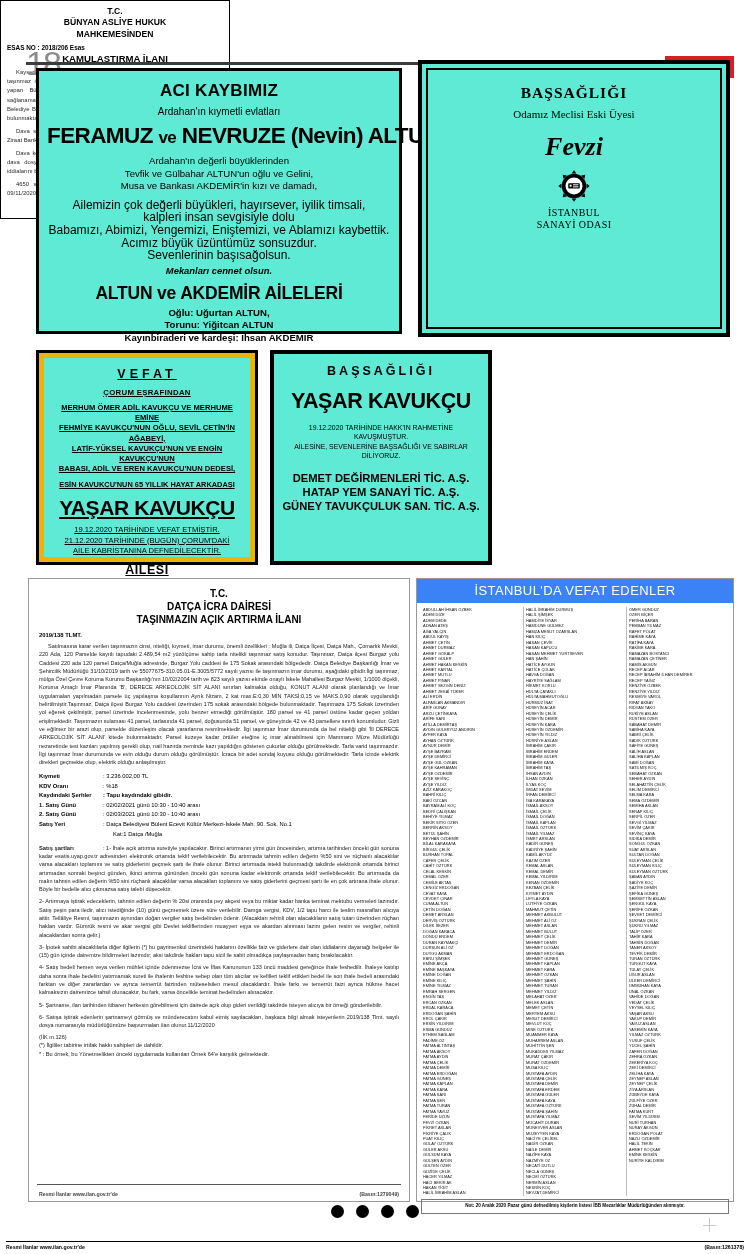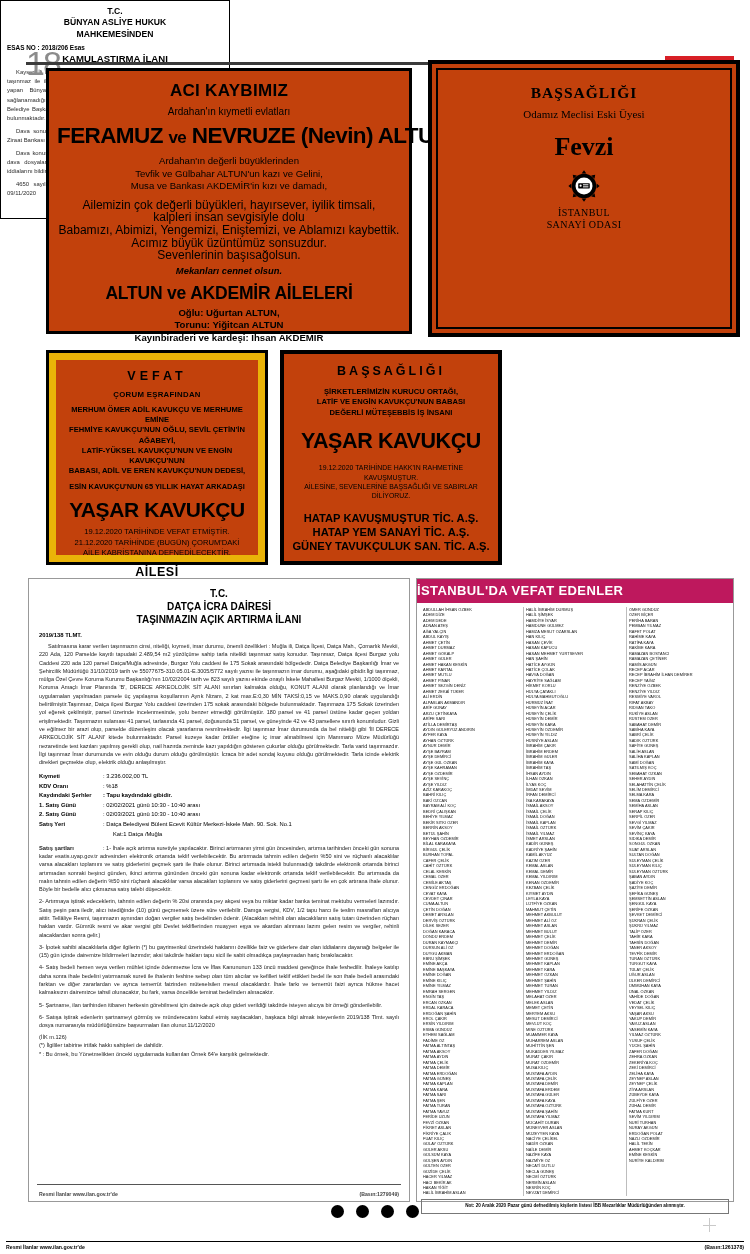--- a/index.html
+++ b/index.html
@@ -8,52 +8,52 @@
 
   
   .masthead{position:absolute;left:0;top:24px;width:750px;height:40px;}
   .folio{position:absolute;left:26px;top:22px;font-size:34px;font-weight:400;letter-spacing:-2px;color:#8c8c8c;line-height:34px;font-family:"Liberation Sans",sans-serif;}
   .folio-date{position:absolute;left:64px;top:44px;font-size:9px;color:#9a9a9a;letter-spacing:.2px;}
   .folio-date b{color:#3a3a3a;font-weight:bold;}
   .logo{position:absolute;right:16px;top:30px;background:#d81f26;color:#fff;font-family:"Liberation Serif",serif;font-weight:bold;font-size:17px;line-height:19px;padding:1px 5px 2px 5px;letter-spacing:-.6px;border-top:2px solid #fff;}
   .rulebar{position:absolute;left:26px;top:62px;width:698px;height:3px;background:#3b3b3b;}
 
   
-  .box{position:absolute;background:#c2410c;box-sizing:border-box;margin-left:10px;}
+  .box{position:absolute;background:#5eead4;box-sizing:border-box;}
   .box.thick{border:3px solid #000;}
   .bx-pad{padding:6px 8px;text-align:center;}
 
   
   #box-aci{left:36px;top:68px;width:366px;height:266px;}
   #box-aci .hd{font-size:17px;font-weight:bold;letter-spacing:.3px;margin-top:4px;}
   #box-aci .sub1{font-size:10px;margin-top:5px;}
   #box-aci .names{font-size:22.5px;font-weight:bold;letter-spacing:-.6px;margin-top:6px;white-space:nowrap;}
   #box-aci .names .small{font-size:17px;}
   #box-aci .p{font-size:9.6px;line-height:12.6px;margin-top:6px;}
   #box-aci .p2{font-size:12px;line-height:12.6px;margin-top:6px;}
   #box-aci .ital{font-style:italic;font-weight:bold;font-size:9.4px;margin-top:3px;}
   #box-aci .fam{font-size:17.5px;font-weight:bold;margin-top:7px;letter-spacing:-.2px;}
   #box-aci .rel{font-size:9.6px;font-weight:bold;line-height:12.6px;margin-top:3px;}
 
   
   #box-fevzi{left:418px;top:60px;width:312px;height:277px;border:4px solid #000;padding:4px;}
   #box-fevzi .in{border:2px solid #000;height:100%;box-sizing:border-box;padding:8px 10px;text-align:center;font-family:"Liberation Serif",serif;}
   #box-fevzi .hd{font-size:15.5px;font-weight:bold;letter-spacing:1px;margin-top:6px;}
   #box-fevzi .sub{font-size:11px;margin-top:6px;}
-  #box-fevzi .n1{font-size:26px;font-weight:bold;margin-top:13px;line-height:27px;}
+  #box-fevzi .n1{font-size:26px;font-weight:bold;margin-top:13px;line-height:27px;font-style:italic;}
   #box-fevzi .n2{font-size:29px;font-weight:bold;line-height:31px;letter-spacing:-.3px;}
   #box-fevzi .n2 sup{font-size:13px;font-weight:normal;vertical-align:baseline;}
   #box-fevzi .body{font-size:9.4px;line-height:12.4px;margin-top:10px;}
   #box-fevzi .org{font-size:10px;font-weight:normal;line-height:12px;margin-top:4px;letter-spacing:.4px;}
   .gear{width:34px;height:34px;margin:9px auto 2px auto;position:relative;}
   .gear svg{display:block;}
 
   
   #box-vefat{left:36px;top:350px;width:222px;height:215px;}
-  #box-vefat .in{border:7px solid #eab308;height:100%;box-sizing:border-box;padding:6px 7px;text-align:center;}
+  #box-vefat .in{border:5px solid #eab308;height:100%;box-sizing:border-box;padding:6px 7px;text-align:center;text-decoration:underline;}
   #box-vefat .hd{font-size:12.5px;font-weight:bold;letter-spacing:4px;margin-top:3px;}
   #box-vefat .sub{font-size:7.8px;font-weight:bold;margin-top:7px;letter-spacing:.3px;}
   #box-vefat .p{font-size:7.6px;line-height:10.2px;font-weight:bold;margin-top:6px;}
   #box-vefat .p2{font-size:7.4px;line-height:10px;font-weight:bold;margin-top:6px;}
   #box-vefat .nm{font-size:21px;font-weight:bold;margin-top:6px;letter-spacing:-.4px;}
   #box-vefat .dt{font-size:7.6px;line-height:10.2px;margin-top:5px;}
   #box-vefat .ail{font-size:12.5px;font-weight:bold;margin-top:7px;letter-spacing:.5px;}
 
   
   #box-bas2{left:270px;top:350px;width:222px;height:215px;}
@@ -82,21 +82,21 @@
   #datca table td{vertical-align:top;padding:.6px 0;line-height:8.4px;}
   #datca table td.k{width:64px;font-weight:bold;white-space:nowrap;}
   #datca .cond{font-size:5.5px;line-height:8.3px;text-align:justify;color:#222;}
   #datca .condhd{font-weight:bold;font-size:5.8px;}
   #datca .notes{font-size:5.6px;line-height:8.6px;margin-top:3px;color:#222;}
   #datca .botline{position:absolute;left:8px;right:8px;bottom:16px;border-top:1px solid #555;}
   #datca .botbar{position:absolute;left:10px;right:10px;bottom:4px;display:flex;justify-content:space-between;font-size:5.2px;color:#444;font-weight:bold;}
 
   
   #vefat-list{position:absolute;left:416px;top:578px;width:318px;height:624px;border:1px solid #999;box-sizing:border-box;background:#fff;}
-  #vefat-list .banner{background:#be185d;color:#fff;font-size:13px;font-weight:bold;letter-spacing:.4px;padding:4px 0 5px 0;font-family:"Liberation Sans",sans-serif;}
+  #vefat-list .banner{background:#3b82f6;color:#fff;text-align:center;font-size:13px;font-weight:normal;letter-spacing:.4px;padding:4px 0 5px 0;font-family:"Liberation Sans",sans-serif;}
   .cols{display:flex;padding:4px 4px 0 4px;}
   .col{flex:1;padding:0 2px;border-right:1px solid #bdbdbd;}
   .col:last-child{border-right:none;}
   .col .nm{font-size:3.9px;line-height:5.45px;letter-spacing:.05px;white-space:nowrap;overflow:hidden;color:#101010;}
   .note{margin:3px 4px 0 4px;border:1px solid #777;padding:3px 4px;text-align:center;font-size:4.6px;line-height:6.6px;font-weight:bold;}
 
   
   .dots{position:absolute;left:0;bottom:32px;width:750px;text-align:center;}
   .dots i{display:inline-block;width:13px;height:13px;border-radius:50%;background:#000;margin:0 6px;}
   .crop{position:absolute;right:40px;bottom:22px;width:1px;height:14px;background:#c9c9c9;}
@@ -117,21 +117,21 @@
   <div class="box thick bx-pad" id="box-aci">
     <div class="hd">ACI KAYBIMIZ</div>
     <div class="sub1">Ardahan'ın kıymetli evlatları</div>
     <div class="names">
       <span>FERAMUZ</span>
       <span class="small">ve</span>
       <span>NEVRUZE (Nevin) ALTUN</span>
     </div>
     <div class="p">
       <div>Ardahan'ın değerli büyüklerinden</div>
-      <div>Tevfik ve Gülbahar ALTUN'un kazı ve Gelini,</div>
+      <div>Tevfik ve Gülbahar ALTUN'un oğlu ve Gelini,</div>
       <div>Musa ve Bankası AKDEMİR'in kızı ve damadı,</div>
     </div>
     <div class="p2">
       <div>Ailemizin çok değerli büyükleri, hayırsever, iyilik timsali,</div>
       <div>kalpleri insan sevgisiyle dolu</div>
       <div>Babamızı, Abimizi, Yengemizi, Eniştemizi, ve Ablamızı kaybettik.</div>
       <div>Acımız büyük üzüntümüz sonsuzdur.</div>
       <div>Sevenlerinin başısağolsun.</div>
     </div>
     <div class="ital">Mekanları cennet olsun.</div>
@@ -192,32 +192,27 @@
         <div>21.12.2020 TARİHİNDE (BUGÜN) ÇORUM'DAKİ</div>
         <div>AİLE KABRİSTANINA DEFNEDİLECEKTİR.</div>
       </div>
       <div class="ail">AİLESİ</div>
     </div>
   </div>
 
   <div class="box thick" id="box-bas2">
     <div class="in">
       <div class="hd">BAŞSAĞLIĞI</div>
-      <div class="p">
-        <div>ŞİRKETLERİMİZİN KURUCU ORTAĞI,</div>
-        <div>LATİF VE ENGİN KAVUKÇU'NUN BABASI</div>
-        <div>DEĞERLİ MÜTEŞEBBİS İŞ İNSANI</div>
-      </div>
       <div class="nm">YAŞAR KAVUKÇU</div>
       <div class="dt">
         <div>19.12.2020 TARİHİNDE HAKK'IN RAHMETİNE KAVUŞMUŞTUR.</div>
         <div>AİLESİNE, SEVENLERİNE BAŞSAĞLIĞI VE SABIRLAR DİLİYORUZ.</div>
       </div>
       <div class="co">
-        <div>HATAP KAVUŞMUŞTUR TİC. A.Ş.</div>
+        <div>DEMET DEĞİRMENLERİ TİC. A.Ş.</div>
         <div>HATAP YEM SANAYİ TİC. A.Ş.</div>
         <div>GÜNEY TAVUKÇULUK SAN. TİC. A.Ş.</div>
       </div>
     </div>
   </div>
 
   <div id="box-bunyan">
     <div class="hd">
       <div>T.C.</div>
       <div>BÜNYAN ASLİYE HUKUK</div>

